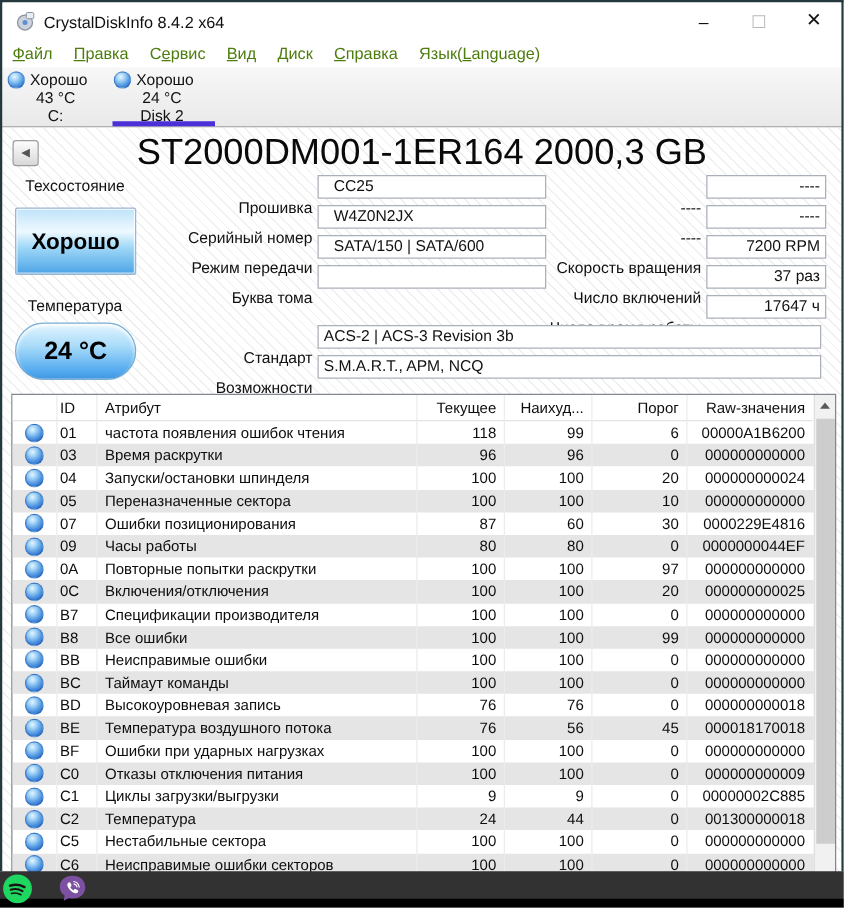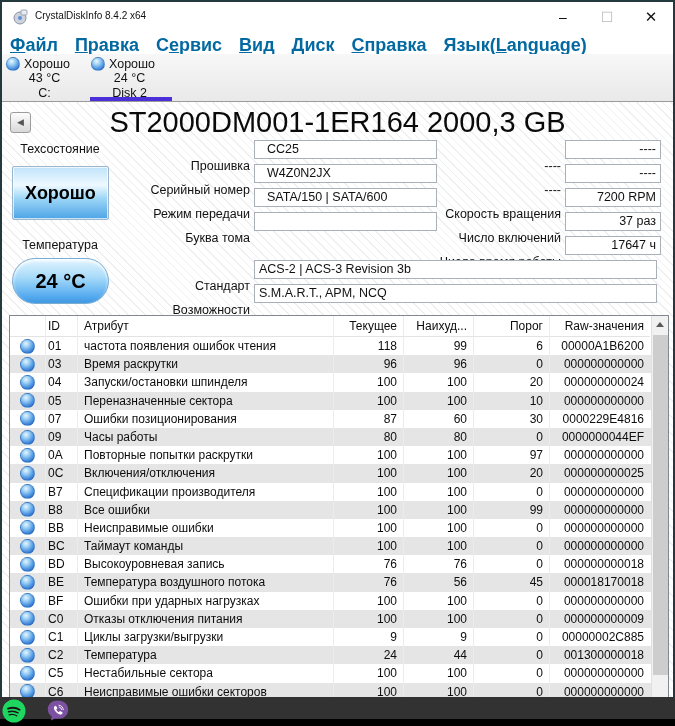--- a/index.html
+++ b/index.html
@@ -4,29 +4,29 @@
 <style>
   * { margin:0; padding:0; box-sizing:border-box; }
   html,body { width:675px; height:726px; font-family:"Liberation Sans", sans-serif; background:#000; }
   #stage { position:relative; width:675px; height:726px; overflow:hidden; background:#fff; }
 
   
   #window { position:absolute; left:0; top:0; width:675px; height:697px;
             border:2px solid #24393e; border-bottom:none; background:#fff; }
   #titlebar { position:absolute; left:0; top:0; right:0; height:30px; background:#fff; }
   #app-icon { position:absolute; left:10px; top:7px; width:16px; height:16px; }
-  #title-text { position:absolute; left:33px; top:8px; font-size:10px; color:#111; white-space:nowrap; }
+  #title-text { position:absolute; left:33px; top:8px; font-size:13px; color:#111; white-space:nowrap; }
   .winbtn { position:absolute; top:0; width:44px; height:30px; text-align:center; line-height:30px; font-size:14px; color:#111; cursor:default; }
   #btn-min { right:88px; }
   #btn-max { right:44px; color:#b9b9b9; }
   #btn-close { right:0; font-size:15px; }
 
   
   #menubar { position:absolute; left:0; top:30px; right:0; height:22px; background:#fff; padding-left:8px; }
-  .menu-item { display:inline-block; font-size:18px; color:#0369a1; padding:3px 9px 3px 0; margin-right:8px; white-space:nowrap;font-weight:bold; }
+  .menu-item { display:inline-block; font-size:13px; color:#4d7c0f; padding:3px 9px 3px 0; margin-right:8px; white-space:nowrap; }
   .menu-item u { text-decoration:underline; }
 
   
   #tabstrip { position:absolute; left:0; top:52px; right:0; height:48px;
               background:linear-gradient(180deg,#f7f7f7,#e9e9e9); border-bottom:1px solid #9a9a9a; }
   .tab { position:absolute; top:2px; width:85px; height:44px; font-size:12.5px; color:#111; text-align:center; }
   .tab .l1 { display:flex; align-items:center; justify-content:flex-start; padding-left:4px; height:15px; }
   .tab .dot { width:14px; height:14px; border-radius:50%; margin-right:4px; flex:0 0 auto;
               background:radial-gradient(circle at 38% 28%, #eaf7ff 0%, #9fd2f5 30%, #4e94e0 65%, #2a6ac6 90%);
               border:1px solid rgba(40,90,160,.35); }

